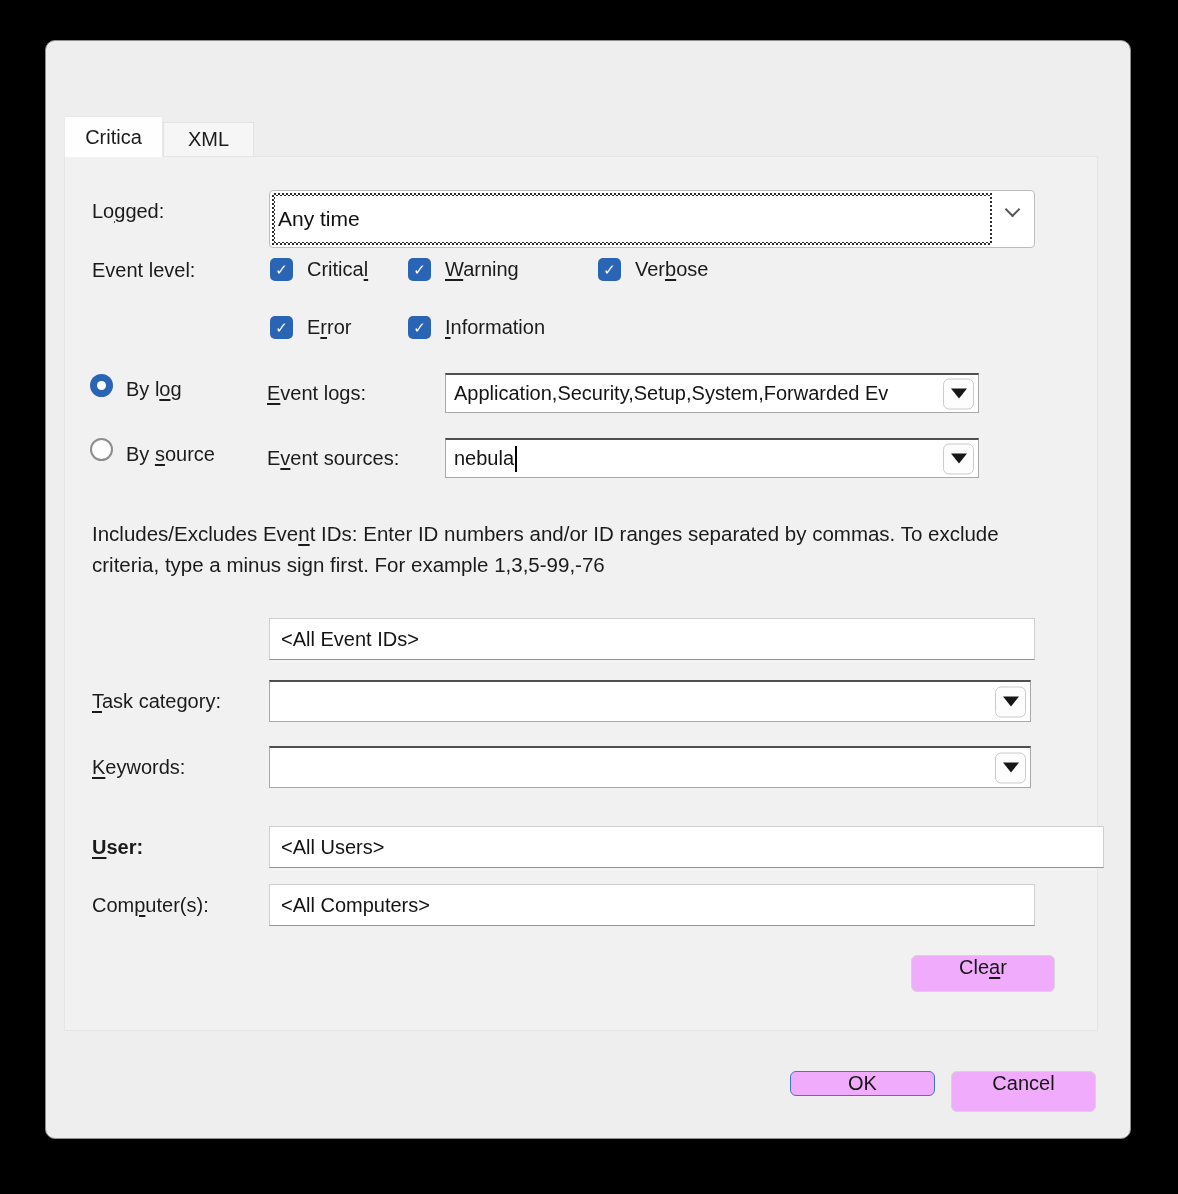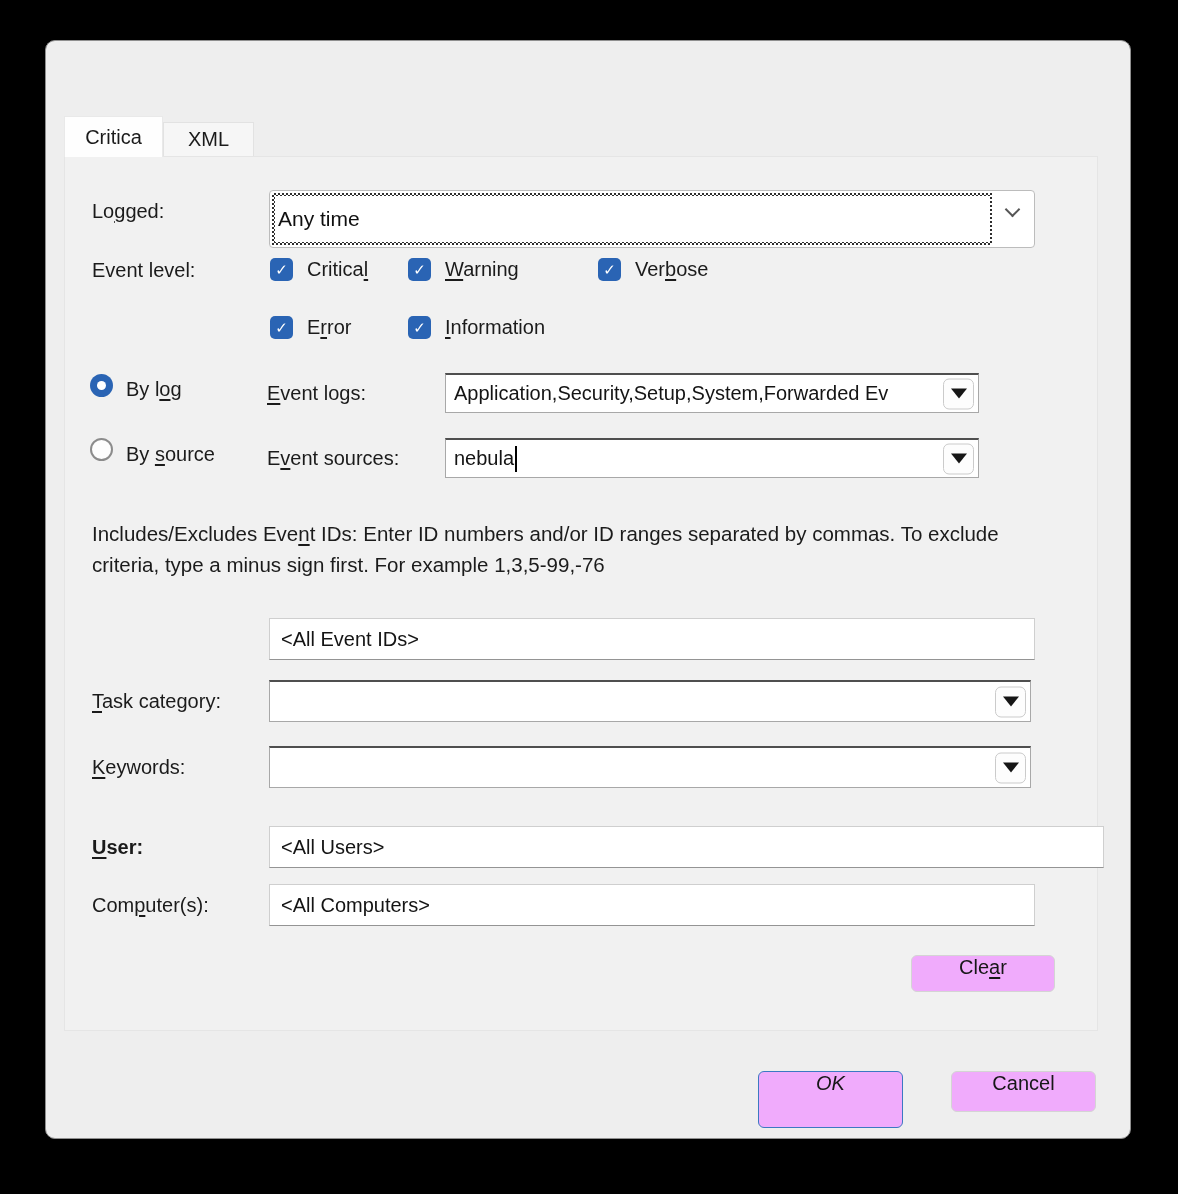--- a/index.html
+++ b/index.html
@@ -190,20 +190,20 @@
     <div class="field-flat" style="left:204px; top:727px; width:766px; height:42px;">
       <span>&lt;All Computers&gt;</span>
     </div>
 
     <div class="btn" style="left:846px; top:798px; width:144px; height:37px;">
       <span><span>Cle</span><span class="mn">a</span><span>r</span></span>
     </div>
 
   </div>
 
-  <div class="btn btn-ok" style="left:712px; top:1030px; width:145px; height:57px;font-style:italic;">
+  <div class="btn btn-ok" style="left:744px; top:1030px; width:145px; height:25px;">
     <span>OK</span>
   </div>
   <div class="btn" style="left:905px; top:1030px; width:145px; height:41px;">
     <span>Cancel</span>
   </div>
 
 </div>
 
 </body></html>

